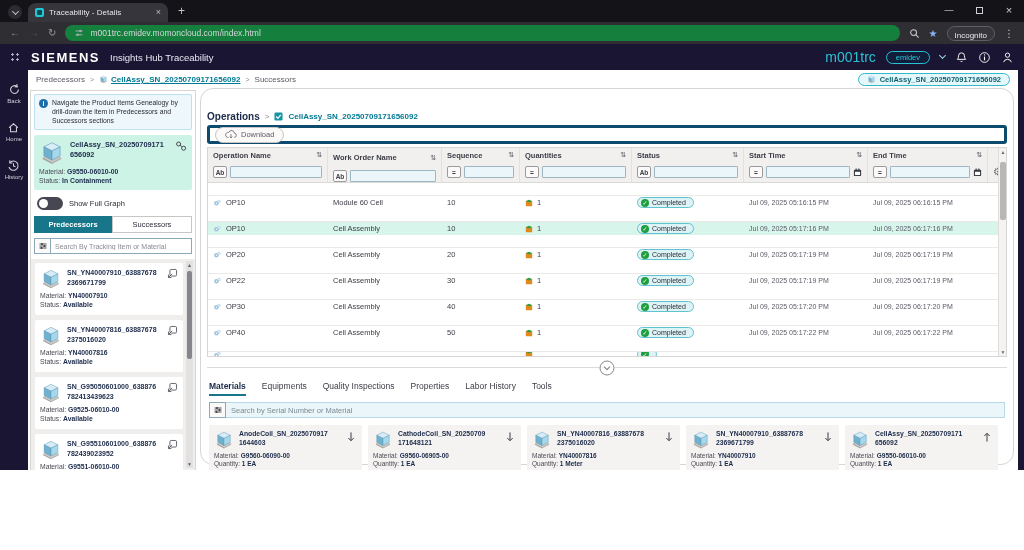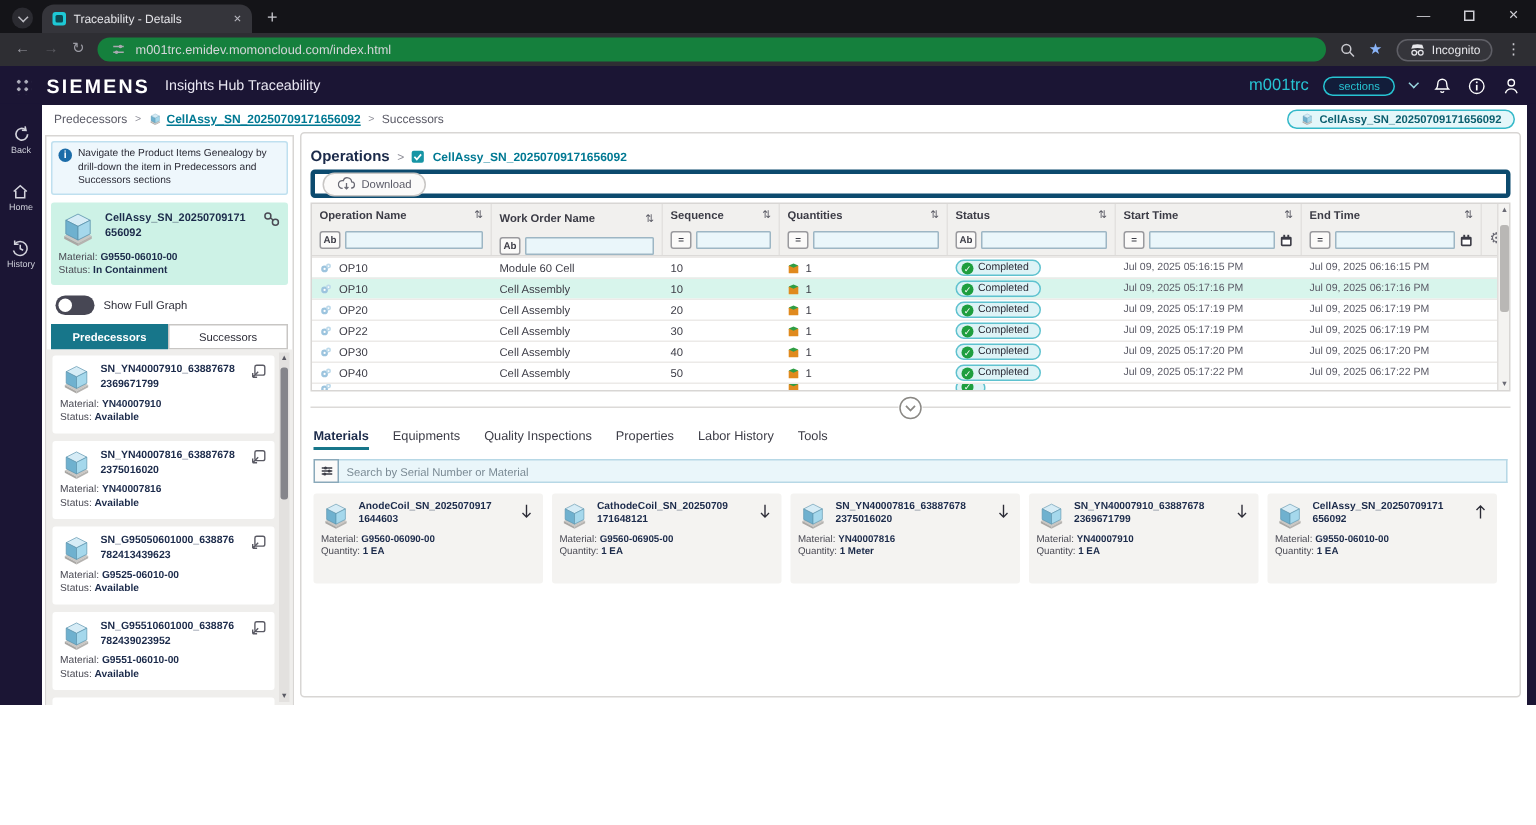--- a/index.html
+++ b/index.html
@@ -20,32 +20,32 @@
   .winctl span { width:30px; height:20px; display:flex; align-items:center; justify-content:center; color:#cfcfd5; font-size:9px; }
   .maxbox { width:7px; height:7px; border:1px solid #cfcfd5; display:block; }
 
   .addressbar { position:absolute; top:22px; left:0; right:0; height:22px; background:#2e2e33; display:flex; align-items:center; gap:9px; padding:0 10px; }
   .navic { color:#9a9aa2; font-size:10px; line-height:1; }
   .navic.dim { color:#5c5c63; }
   .urlpill { flex:1; height:16px; background:#15803d; border-radius:8px; display:flex; align-items:center; gap:6px; padding:0 9px; }
   .urltext { font-size:8.5px; color:#d6d6da; }
   .abaricon { color:#a9a9b0; display:flex; }
   .star { color:#8ab4f8; font-size:10px; }
-  .incogbadge { display:flex; align-items:center; gap:4px; border:1px solid #5f5f66; border-radius:9px; height:15px; padding:0 7px; color:#e6e6ea; font-size:8px; background:#35353b; }
+  .incogbadge { display:flex; align-items:center; gap:4px; border:1px solid #5f5f66; border-radius:9px; height:15px; padding:0 7px; color:#e6e6ea; font-size:8px; background:#35353b;flex-direction:column; }
   .kebab { color:#c9c9cf; font-size:10px; }
 
   
   .appheader { position:absolute; top:44px; left:0; right:0; height:26px; background:#1b1534; display:flex; align-items:center; gap:10px; padding:0 10px; }
   .gridicon { width:11px; height:11px; flex:none;
     background-image:radial-gradient(circle, #aeaebc 1px, transparent 1.2px);
     background-size:5px 5px; background-position:0 0; }
   .brand { color:#fff; font-weight:bold; font-size:13px; letter-spacing:1.5px; }
   .apptitle { color:#e9e7f2; font-size:9.5px; }
   .hspacer { flex:1; }
-  .tenant { color:#27c3d2; font-size:11px; }
+  .tenant { color:#27c3d2; font-size:14px; }
   .envpill { border:1px solid #27c3d2; color:#27c3d2; background:#121d3a; font-size:7.5px; border-radius:8px; padding:1px 9px; }
   .hdricon { color:#fff; display:flex; align-items:center; }
   .chev { display:inline-block; width:5px; height:5px; border-right:1.4px solid #9ad7e0; border-bottom:1.4px solid #9ad7e0; transform:rotate(45deg); margin-top:-3px; }
 
   
   .crumbrow { position:absolute; top:70px; left:28px; right:6px; height:19px; background:#fff; display:flex; align-items:center; gap:5px; padding:0 8px; font-size:8px; color:#5a5a66; }
   .crumb-link { color:#007993; font-weight:bold; text-decoration:underline; display:flex; align-items:center; gap:3px; }
   .crumb-sep { color:#8a8a94; font-size:7px; }
   .ctxpill { margin-left:auto; display:flex; align-items:center; gap:4px; border:1px solid #35b9c9; background:#e4f7fa; color:#0b5e6e; border-radius:9px; padding:1px 8px; font-size:7.5px; font-weight:bold; }
 
@@ -82,39 +82,39 @@
   .itemlist { flex:1; background:#efeeec; padding:4px 12px 0 4px; position:relative; overflow:hidden; display:flex; flex-direction:column; gap:5px; }
   .itemcard { background:#fff; border-radius:2px; padding:5px 5px 7px; position:relative; flex:none; }
   .itemcard .title { font-size:7px; font-weight:bold; color:#1b2a4a; width:92px; word-break:break-all; line-height:1.3; }
   .itemhead { display:flex; gap:5px; align-items:flex-start; }
   .navicon { position:absolute; top:5px; right:5px; color:#5a5a64; }
   .listscroll { position:absolute; right:2px; top:2px; bottom:2px; width:7px; background:#e3e1df; }
   .listscroll .thumb { position:absolute; top:10px; left:1px; width:5px; height:88px; background:#85858b; border-radius:2px; }
   .listscroll .arr { position:absolute; left:0; width:7px; text-align:center; font-size:5px; color:#5a5a64; }
 
   
-  .main { position:absolute; top:88px; left:200px; right:10px; bottom:5px; background:#fff; border:1px solid #d8d6d4; border-radius:3px; padding:8px 6px; }
+  .main { position:absolute; top:88px; left:200px; right:10px; bottom:5px; background:#fff; border:1px solid #d8d6d4; border-radius:13px; padding:20px 6px; }
   .opstitle { display:flex; align-items:center; gap:5px; padding:2px 0 3px; }
   .opstitle .t { font-size:10px; font-weight:bold; color:#1b2a4a; }
   .opstitle .sep { color:#8a8a94; font-size:8px; }
   .opstitle .link { font-size:8px; font-weight:bold; color:#007993; }
   .toolbar { border:3px solid #0c4a6e; border-radius:3px; height:19px; display:flex; align-items:center; padding:0 5px; margin-bottom:3px; }
   .dlbtn { display:flex; align-items:center; gap:4px; border:1px solid #c8c6c4; border-radius:9px; background:#fbfaf9; color:#5a5a66; font-size:7.5px; padding:1.5px 9px; }
 
   .table { border:1px solid #d8d6d4; position:relative; }
   .thead, .tfilter, .trow { display:flex; align-items:center; }
   .thead { background:#f1f0ee; height:14px; font-size:7.5px; color:#3c3c46; font-weight:bold; }
   .tfilter { background:#f1f0ee; height:21px; border-bottom:1px solid #dcdad8; }
   .hc { padding:0 5px; display:flex; align-items:center; border-right:1px solid #e3e1df; height:100%; }
   .hc .sort { margin-left:auto; font-size:7px; color:#5a5a64; font-weight:normal; }
   .fc { padding:0 5px; display:flex; align-items:center; gap:3px; border-right:1px solid #e3e1df; height:100%; }
   .ftype { width:14px; height:12px; border:1px solid #9a9a9e; border-radius:2px; background:#fbfaf9; font-size:6.5px; font-weight:bold; color:#3c3c46; display:flex; align-items:center; justify-content:center; flex:none; }
   .finput { flex:1; height:12px; min-width:10px; border:1px solid #9db6c4; background:#eaf6fa; border-radius:1px; font-size:7px; padding:0 2px; outline:none; font-family:inherit; }
   .c-op{width:120px;flex:none;} .c-wo{width:114px;flex:none;align-items:flex-end;} .c-seq{width:78px;flex:none;} .c-qty{width:112px;flex:none;} .c-st{width:112px;flex:none;} .c-t1{width:124px;flex:none;} .c-t2{width:120px;flex:none;} .c-gear{flex:1; border-right:none !important; justify-content:center;}
-  .trow { height:14px; border-top:1px solid #eceae8; font-size:7.5px; color:#3c3c46; }
+  .trow { height:14px; border-top:1px solid #eceae8; font-size:7.5px; color:#3c3c46;margin-top:12px; }
   .trow.hl { background:#d8f5ec; }
   .trow .cell { padding:0 5px; display:flex; align-items:center; gap:4px; height:100%; overflow:hidden; white-space:nowrap; }
   .trow.partial { height:5px; overflow:hidden; border-top:1px solid #eceae8; }
   .timecell { color:#5a5a66; font-size:7px; }
   .statuspill { display:flex; align-items:center; gap:3px; border:1px solid #5fc2cf; background:#ddf3f6; border-radius:8px; padding:0.5px 7px 0.5px 3px; font-size:7px; color:#2b2b36; }
   .okdot { width:8px; height:8px; border-radius:50%; background:#1e9e3e; color:#fff; font-size:6px; display:flex; align-items:center; justify-content:center; }
   .gearglyph { color:#6a6a74; font-size:10px; line-height:1; }
   .opglyph { flex:none; }
   .tscroll { position:absolute; right:0; top:0; bottom:0; width:8px; background:#f4f3f1; border-left:1px solid #e0dedc; }
   .tscroll .thumb { position:absolute; left:1px; top:14px; width:6px; height:58px; background:#b9b7b5; border-radius:2px; }
@@ -290,21 +290,21 @@
     </span>
     <span class="kebab">⋮</span>
   </div>
 
   <div class="appheader">
     <span class="gridicon"></span>
     <span class="brand">SIEMENS</span>
     <span class="apptitle">Insights Hub Traceability</span>
     <span class="hspacer"></span>
     <span class="tenant">m001trc</span>
-    <span class="envpill">sections</span>
+    <span class="envpill">emidev</span>
     <span class="chev"></span>
     <span class="hdricon">
         <svg class="ic" width="13" height="13" color="#fff">
           <use href="#sym-bell"></use>
         </svg>
       </span>
     <span class="hdricon">
         <svg class="ic" width="13" height="13" color="#fff">
           <use href="#sym-info"></use>
         </svg>
@@ -378,20 +378,28 @@
       <div class="kv"><span>Status:</span> <b>In Containment</b></div>
     </div>
     <div class="togglerow">
       <span class="toggle"></span>
       <span class="togglelabel">Show Full Graph</span>
     </div>
     <div class="sidetabs">
       <div class="sidetab active">Predecessors</div>
       <div class="sidetab idle">Successors</div>
     </div>
+    <div class="searchrow">
+      <span class="scopebtn">
+          <svg class="ic" width="10" height="10" color="#3c3c46">
+            <use href="#sym-scope"></use>
+          </svg>
+        </span>
+      <input placeholder="Search By Tracking Item or Material" style="">
+    </div>
     <div class="itemlist">
 
       <div class="itemcard">
         <div class="itemhead">
           <svg class="ic" width="22" height="22" viewBox="0 0 24 24">
               <use href="#sym-cube"></use>
             </svg>
           <span class="title">SN_YN40007910_638876782369671799</span>
         </div>
         <span class="navicon">

